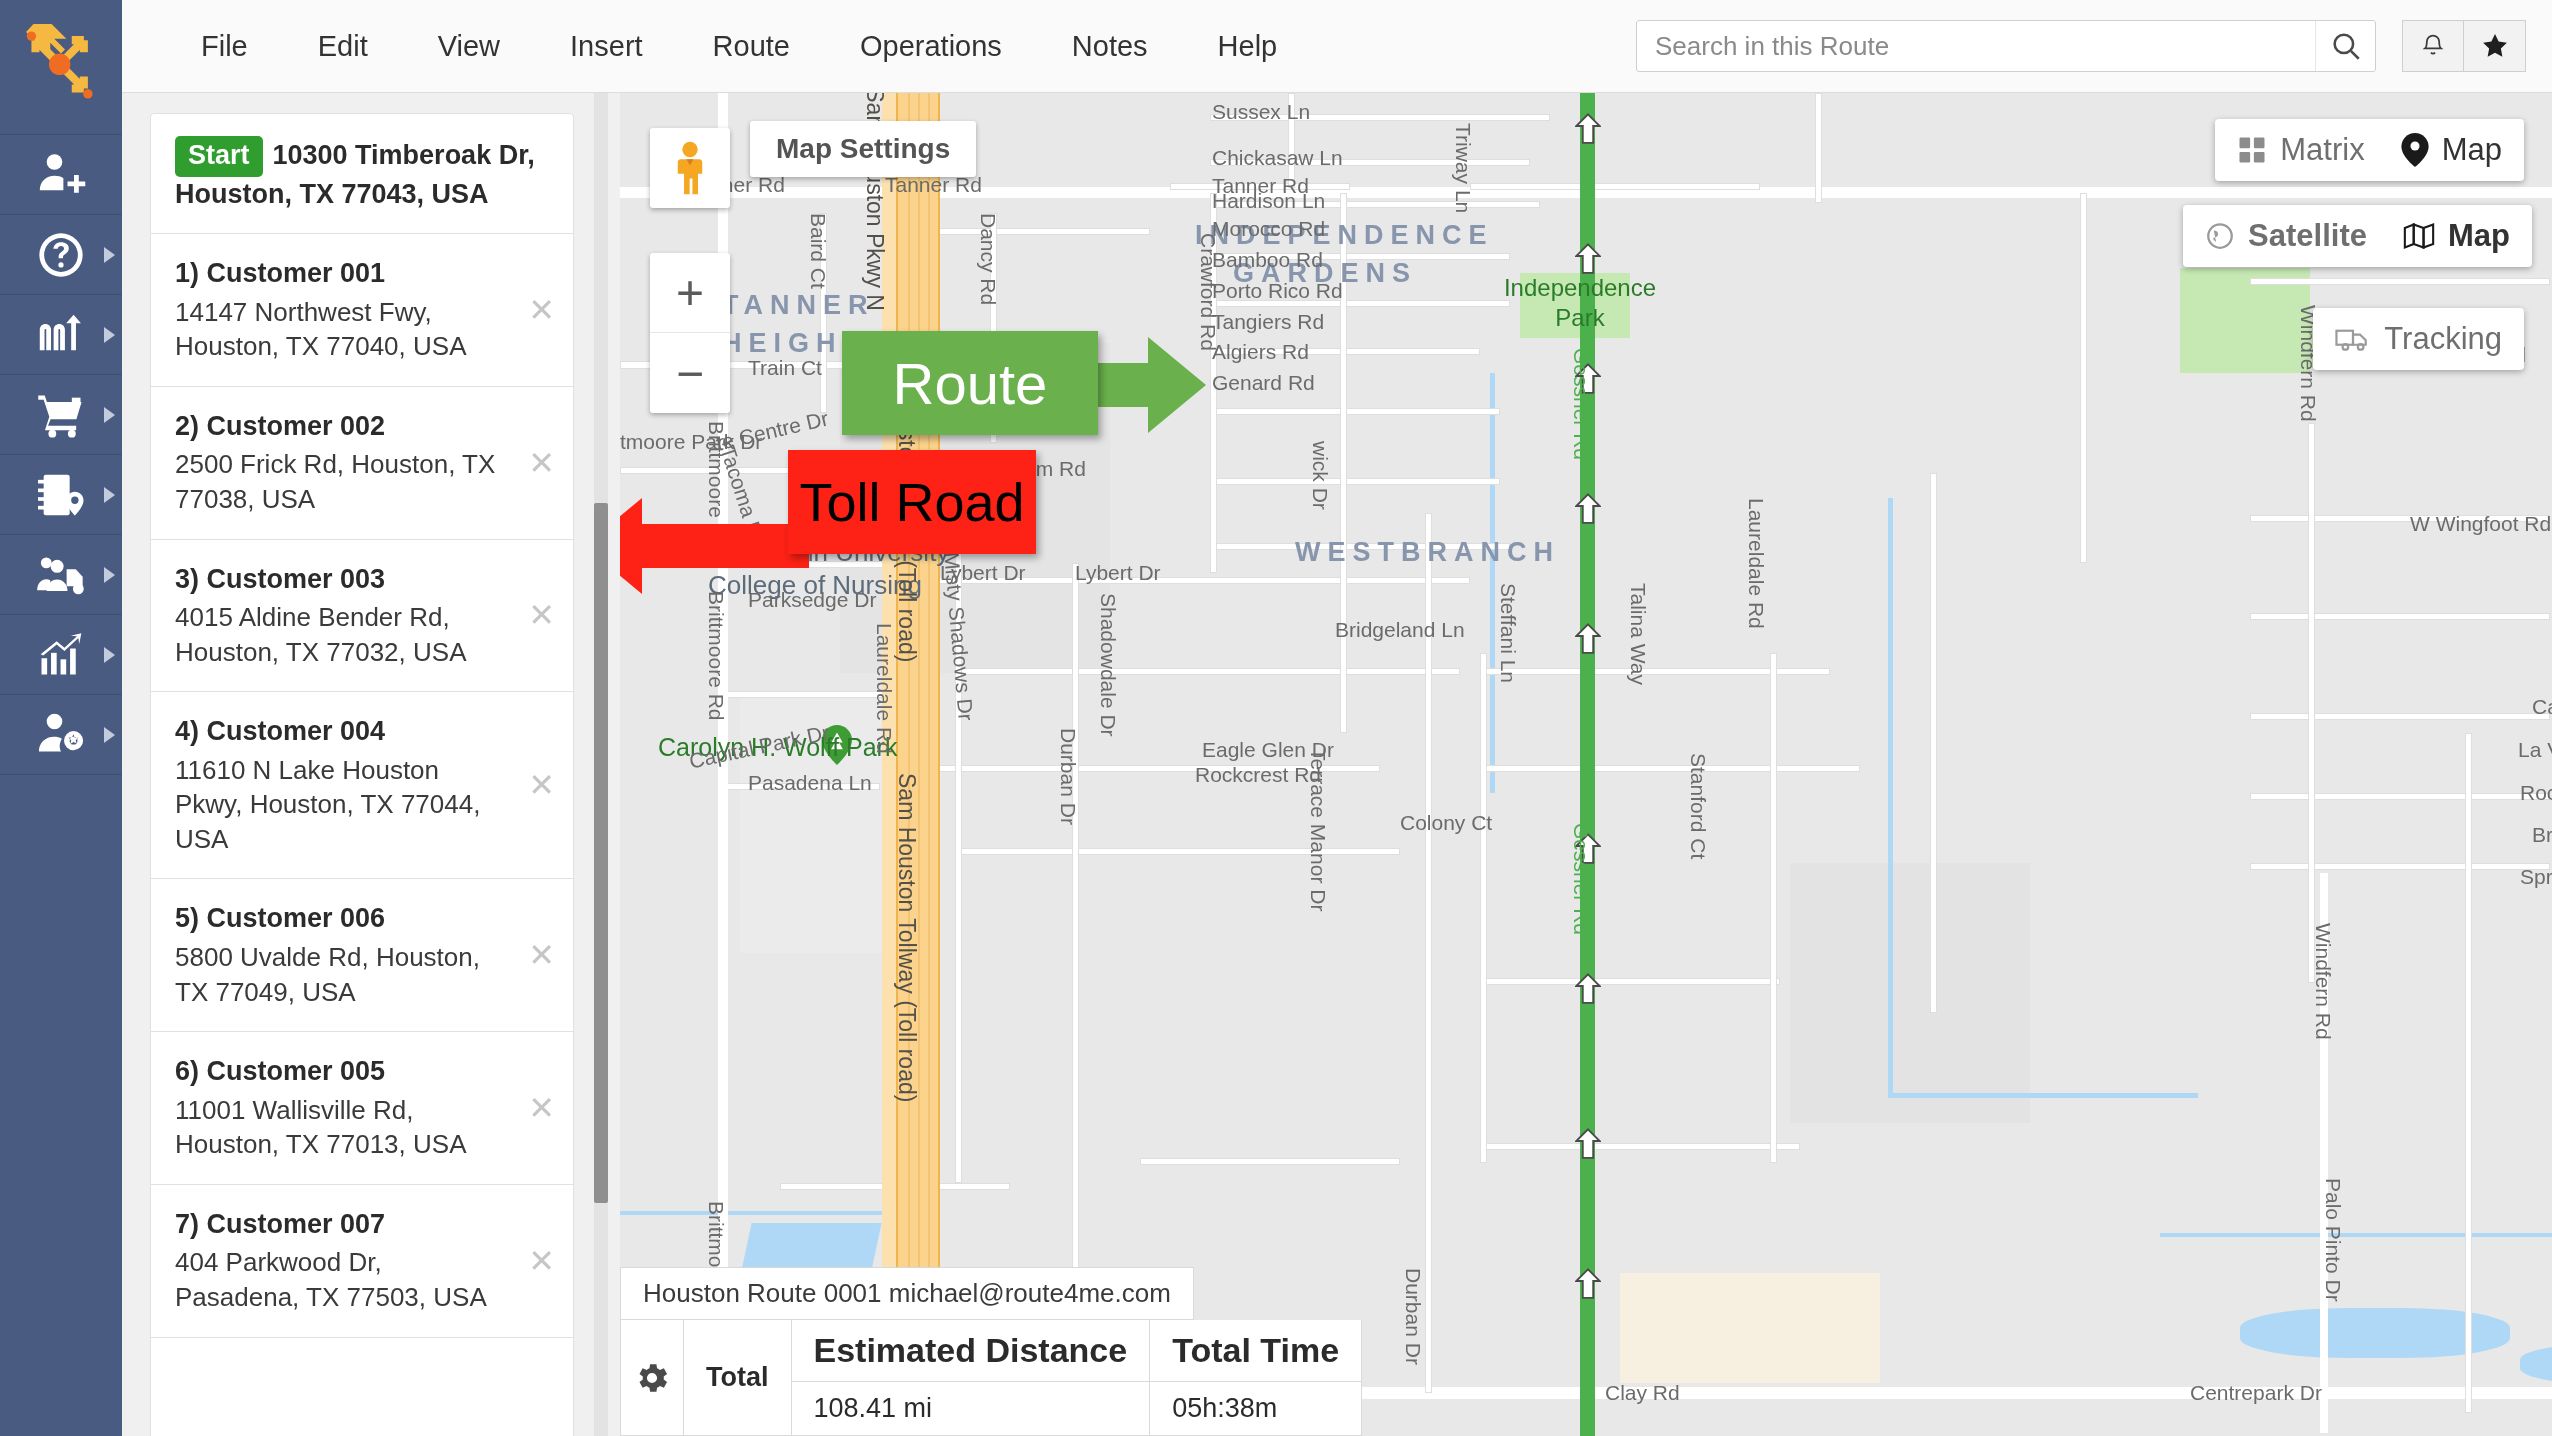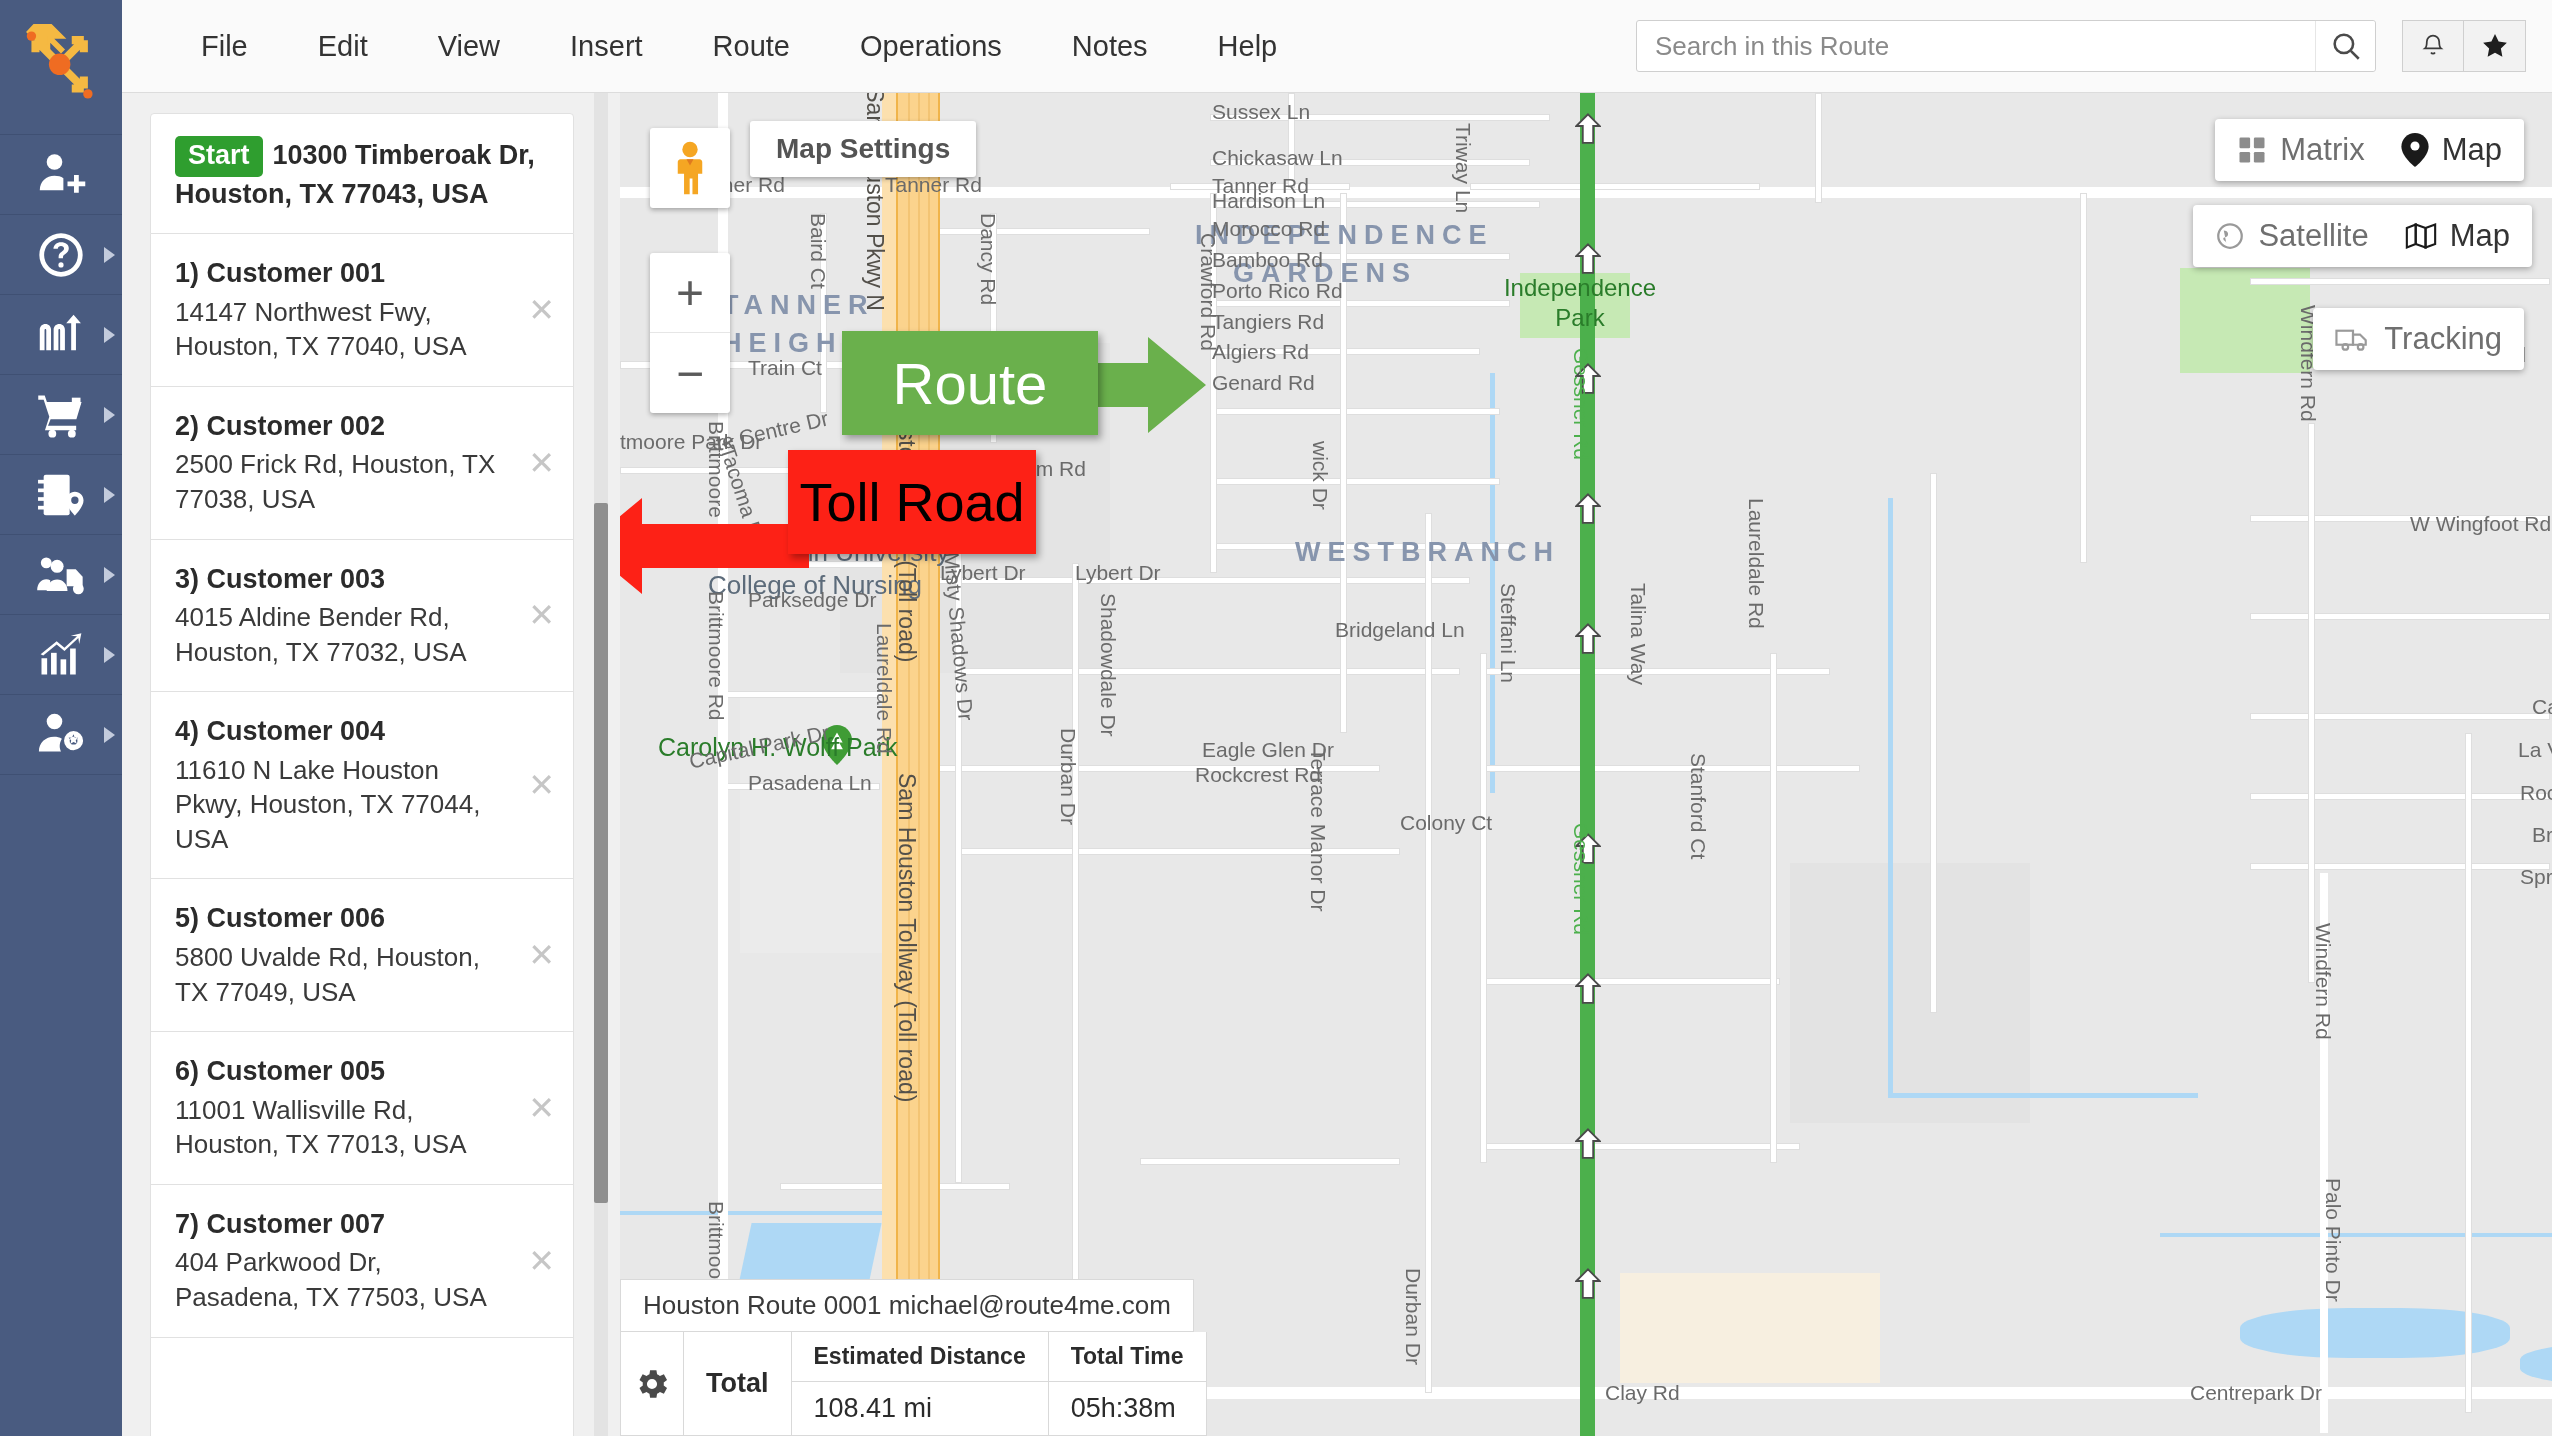--- a/index.html
+++ b/index.html
@@ -196,21 +196,21 @@
   }
   .summary { display: flex; align-items: stretch; background: #fff; border: 1px solid #d9d9d9; border-top: 0; }
   .sum-gear { width: 62px; display: flex; align-items: center; justify-content: center; }
   .sum-total {
     display: flex; align-items: center; justify-content: center;
     font-size: 27px; font-weight: bold; color: #2b2b2b; padding: 0 22px;
     border-left: 1px solid #d9d9d9;
   }
   .sum-col { border-left: 1px solid #d9d9d9; }
   .sum-th {
-    font-size: 23px; font-weight: bold; color: #2b2b2b; padding: 11px 22px;
+    font-size: 34px; font-weight: bold; color: #2b2b2b; padding: 11px 22px;
     border-bottom: 1px solid #d9d9d9; white-space: nowrap;
   }
   .sum-td { font-size: 27px; color: #2b2b2b; padding: 11px 22px; white-space: nowrap; }
 </style>
 </head>
 <body>
 
 <div id="app">
 
   <div class="rail">
@@ -651,21 +651,21 @@
       <span class="t dim">Matrix</span>
       <span class="gi" style="margin-left:36px;">
         <svg width="28" height="34" viewBox="0 0 24 30" fill="#1a1a1a">
           <path d="M12 0C5.4 0 0 5.4 0 12c0 9 12 18 12 18s12-9 12-18C24 5.4 18.6 0 12 0z"></path>
           <circle cx="12" cy="11.5" r="4" fill="#fff"></circle>
         </svg>
       </span>
       <span class="t">Map</span>
     </div>
 
-    <div class="mapbtn" style="right:20px;top:112px;">
+    <div class="mapbtn" style="right:20px;top:112px;font-weight:bold;">
       <span class="gi">
         <svg width="30" height="30" viewBox="0 0 24 24" fill="none" stroke="#9a9a9a" stroke-width="1.8">
           <circle cx="12" cy="12" r="9.4"></circle>
           <path d="M7 7.5c3 0 4 2.3 3.2 4-.9 1.7-3.6 1-3.6 2.7 0 1.5 2 1.6 2.4 3.2" fill="#9a9a9a" stroke="none"></path>
         </svg>
       </span>
       <span class="t dim">Satellite</span>
       <span class="gi" style="margin-left:36px;">
         <svg width="32" height="28" viewBox="0 0 26 22" fill="none" stroke="#1a1a1a" stroke-width="1.7">
           <path d="M1.5 4.5L8.7 1.7v15.8L1.5 20.3z"></path>

